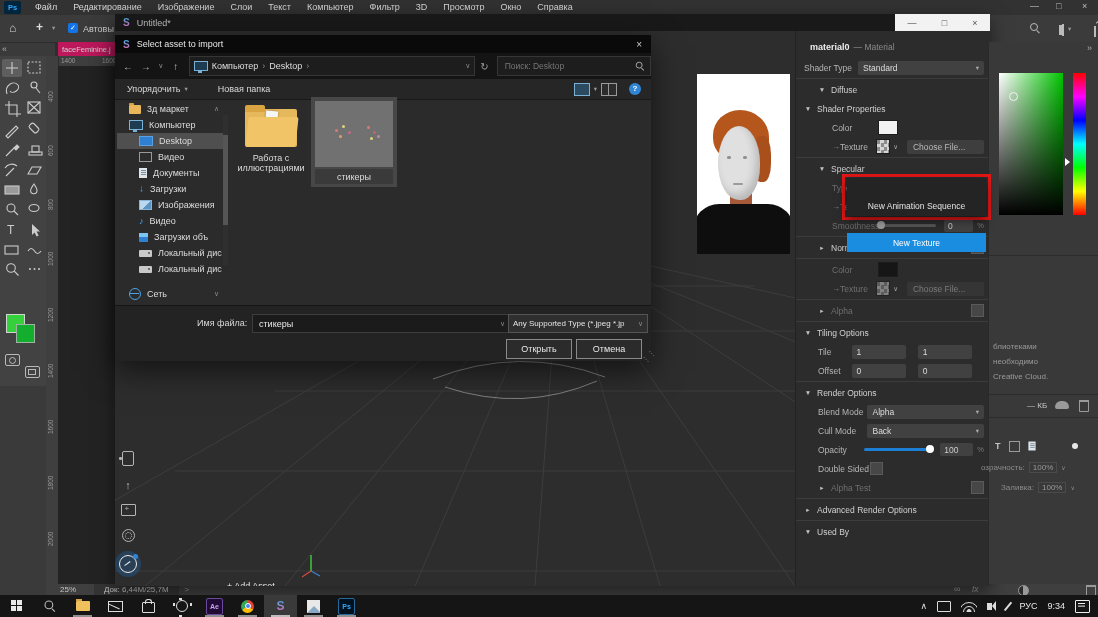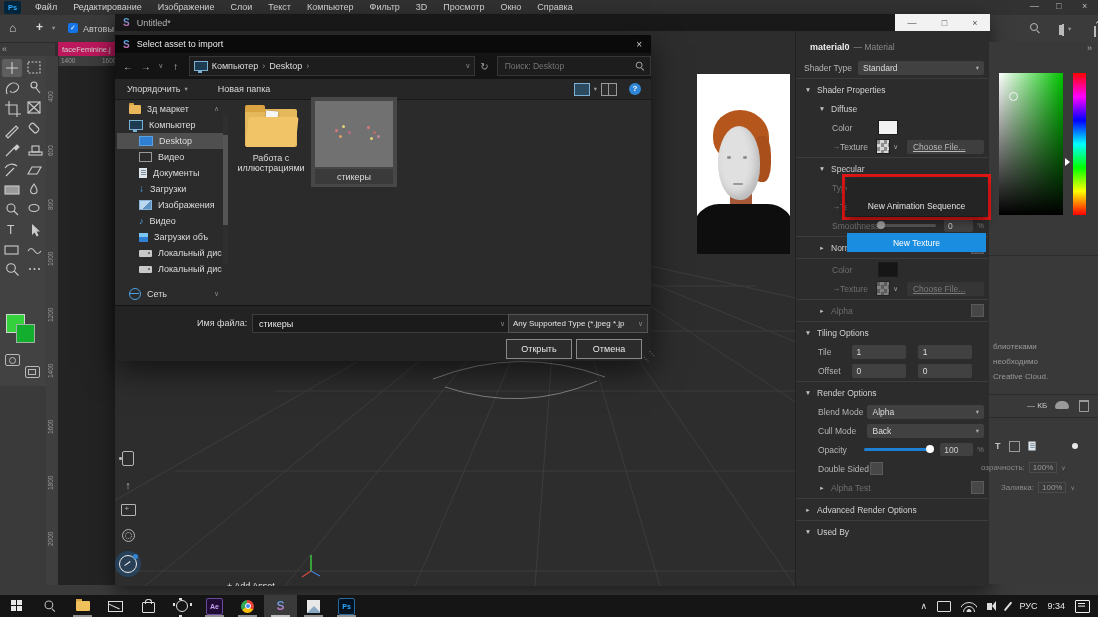--- a/index.html
+++ b/index.html
@@ -97,21 +97,21 @@
   .lbl{color:#b5b5b5;overflow:visible;white-space:nowrap;}
   .dim .lbl,.dim{color:#6e6e6e;}
   .arr{color:#c2c2c2;font-size:6.5px;width:8px;text-align:center;}
   .dd{width:126px;height:14px;background:#414141;border-radius:2px;display:flex;align-items:center;padding:0 5px;color:#ddd;}
   .dd .dda{margin-left:auto;font-size:6.5px;color:#aaa;}
   .sw{width:18px;height:13px;border:1px solid #1c1c1c;}
   .sw.white{background:#f2f2f2;}
   .sw.black{background:#161616;}
   .sw.check{background:repeating-conic-gradient(#d6d6d6 0 25%,#8c8c8c 0 50%) 0 0/7px 7px;}
   .linka{color:#8a8a8a;font-size:8px;width:10px;}
-  .chfile{width:96px;height:14px;background:#3e3e3e;border-radius:2px;color:#b9b9b9;display:flex;align-items:center;padding:0 6px;margin-left:6px;text-decoration:underline;}
+  .chfile{width:96px;height:14px;background:#3e3e3e;border-radius:2px;color:#b9b9b9;display:flex;align-items:center;padding:0 6px;margin-left:6px;}
   .mini-dd{font-size:6.5px;color:#aaa;margin:0 3px;}
   .cbR{width:11px;height:11px;background:#474747;border:1px solid #5a5a5a;margin-left:auto;}
   .cb{width:11px;height:11px;background:#474747;border:1px solid #5a5a5a;}
   .num{width:50px;height:14px;background:#414141;border-radius:2px;color:#ddd;display:flex;align-items:center;padding:0 5px;margin-right:12px;}
   .sl{width:76px;height:3px;background:#555;border-radius:2px;position:relative;margin-right:8px;}
   .sl .knob{position:absolute;top:-3px;width:8px;height:8px;border-radius:50%;background:#9a9a9a;}
   .sl.full{background:#1d7fd4;}
   .sl.full .knob{background:#fff;right:-2px;}
   .vbox{width:28px;height:13px;background:#414141;border-radius:2px;color:#ccc;display:flex;align-items:center;padding:0 4px;}
   .pct{color:#777;font-size:7.5px;margin-left:4px;}
@@ -313,20 +313,31 @@
     <span class="rulnum" style="top:100px;">600</span>
     <span class="rulnum" style="top:154px;">800</span>
     <span class="rulnum" style="top:210px;">1000</span>
     <span class="rulnum" style="top:266px;">1200</span>
     <span class="rulnum" style="top:322px;">1400</span>
     <span class="rulnum" style="top:378px;">1600</span>
     <span class="rulnum" style="top:434px;">1800</span>
     <span class="rulnum" style="top:490px;">2000</span>
   </div>
   <div id="canvasarea" class="ab"></div>
+  <div id="statusbar" class="ab">
+    <span style="margin-left:14px;">25%</span>
+    <span id="docinfo">Док: 6,44М/25,7М</span>
+    <span style="margin-left:6px;color:#999;">&gt;</span>
+    <span class="ab" style="left:908px;top:0;color:#9a9a9a;font-size:9px;">∞</span>
+    <span class="ab" style="left:926px;top:0;color:#9a9a9a;font-style:italic;font-size:8.5px;">fx</span>
+
+    <span class="ab" style="left:972px;top:1px;width:9px;height:9px;border-radius:50%;background:linear-gradient(90deg,#2b2b2b 50%,#9a9a9a 50%);border:1px solid #9a9a9a;"></span>
+
+    <span class="trashi ab" style="left:1040px;top:1px;"></span>
+  </div>
 
   <div id="swin" class="ab">
     <div id="stitle">
       <span class="slogo" style="margin-left:8px;font-size:10px;">S</span>
       <span style="margin-left:7px;color:#bdbdbd;font-size:9px;">Untitled*</span>
       <div class="white">
         <span>—</span>
         <span>□</span>
         <span>×</span>
       </div>
@@ -377,27 +388,27 @@
         <span style="color:#8a8a8a;">— Material</span>
       </div>
       <div class="mp-row ind0">
         <span class="lbl lblw">Shader Type</span>
         <span class="dd" style="margin-left:8px;">
           <span>Standard</span>
           <span class="dda">▾</span>
         </span>
       </div>
       <div class="mp-hr"></div>
+      <div class="mp-sec ind1">
+        <span class="arr">▼</span>
+        <span class="lbl" style="color:#cfcfcf;">Diffuse</span>
+      </div>
       <div class="mp-sec ind0">
         <span class="arr">▼</span>
         <span class="lbl" style="color:#d2d2d2;">Shader Properties</span>
-      </div>
-      <div class="mp-sec ind1">
-        <span class="arr">▼</span>
-        <span class="lbl" style="color:#cfcfcf;">Diffuse</span>
       </div>
       <div class="mp-row ind2">
         <span class="lbl" style="width:32px;">Color</span>
         <span class="sw white" style="margin-left:14px;"></span>
       </div>
       <div class="mp-row ind2">
         <span class="linka">→</span>
         <span class="lbl" style="width:22px;">Texture</span>
         <span class="sw check" style="margin-left:14px;"></span>
         <span class="mini-dd">∨</span>

